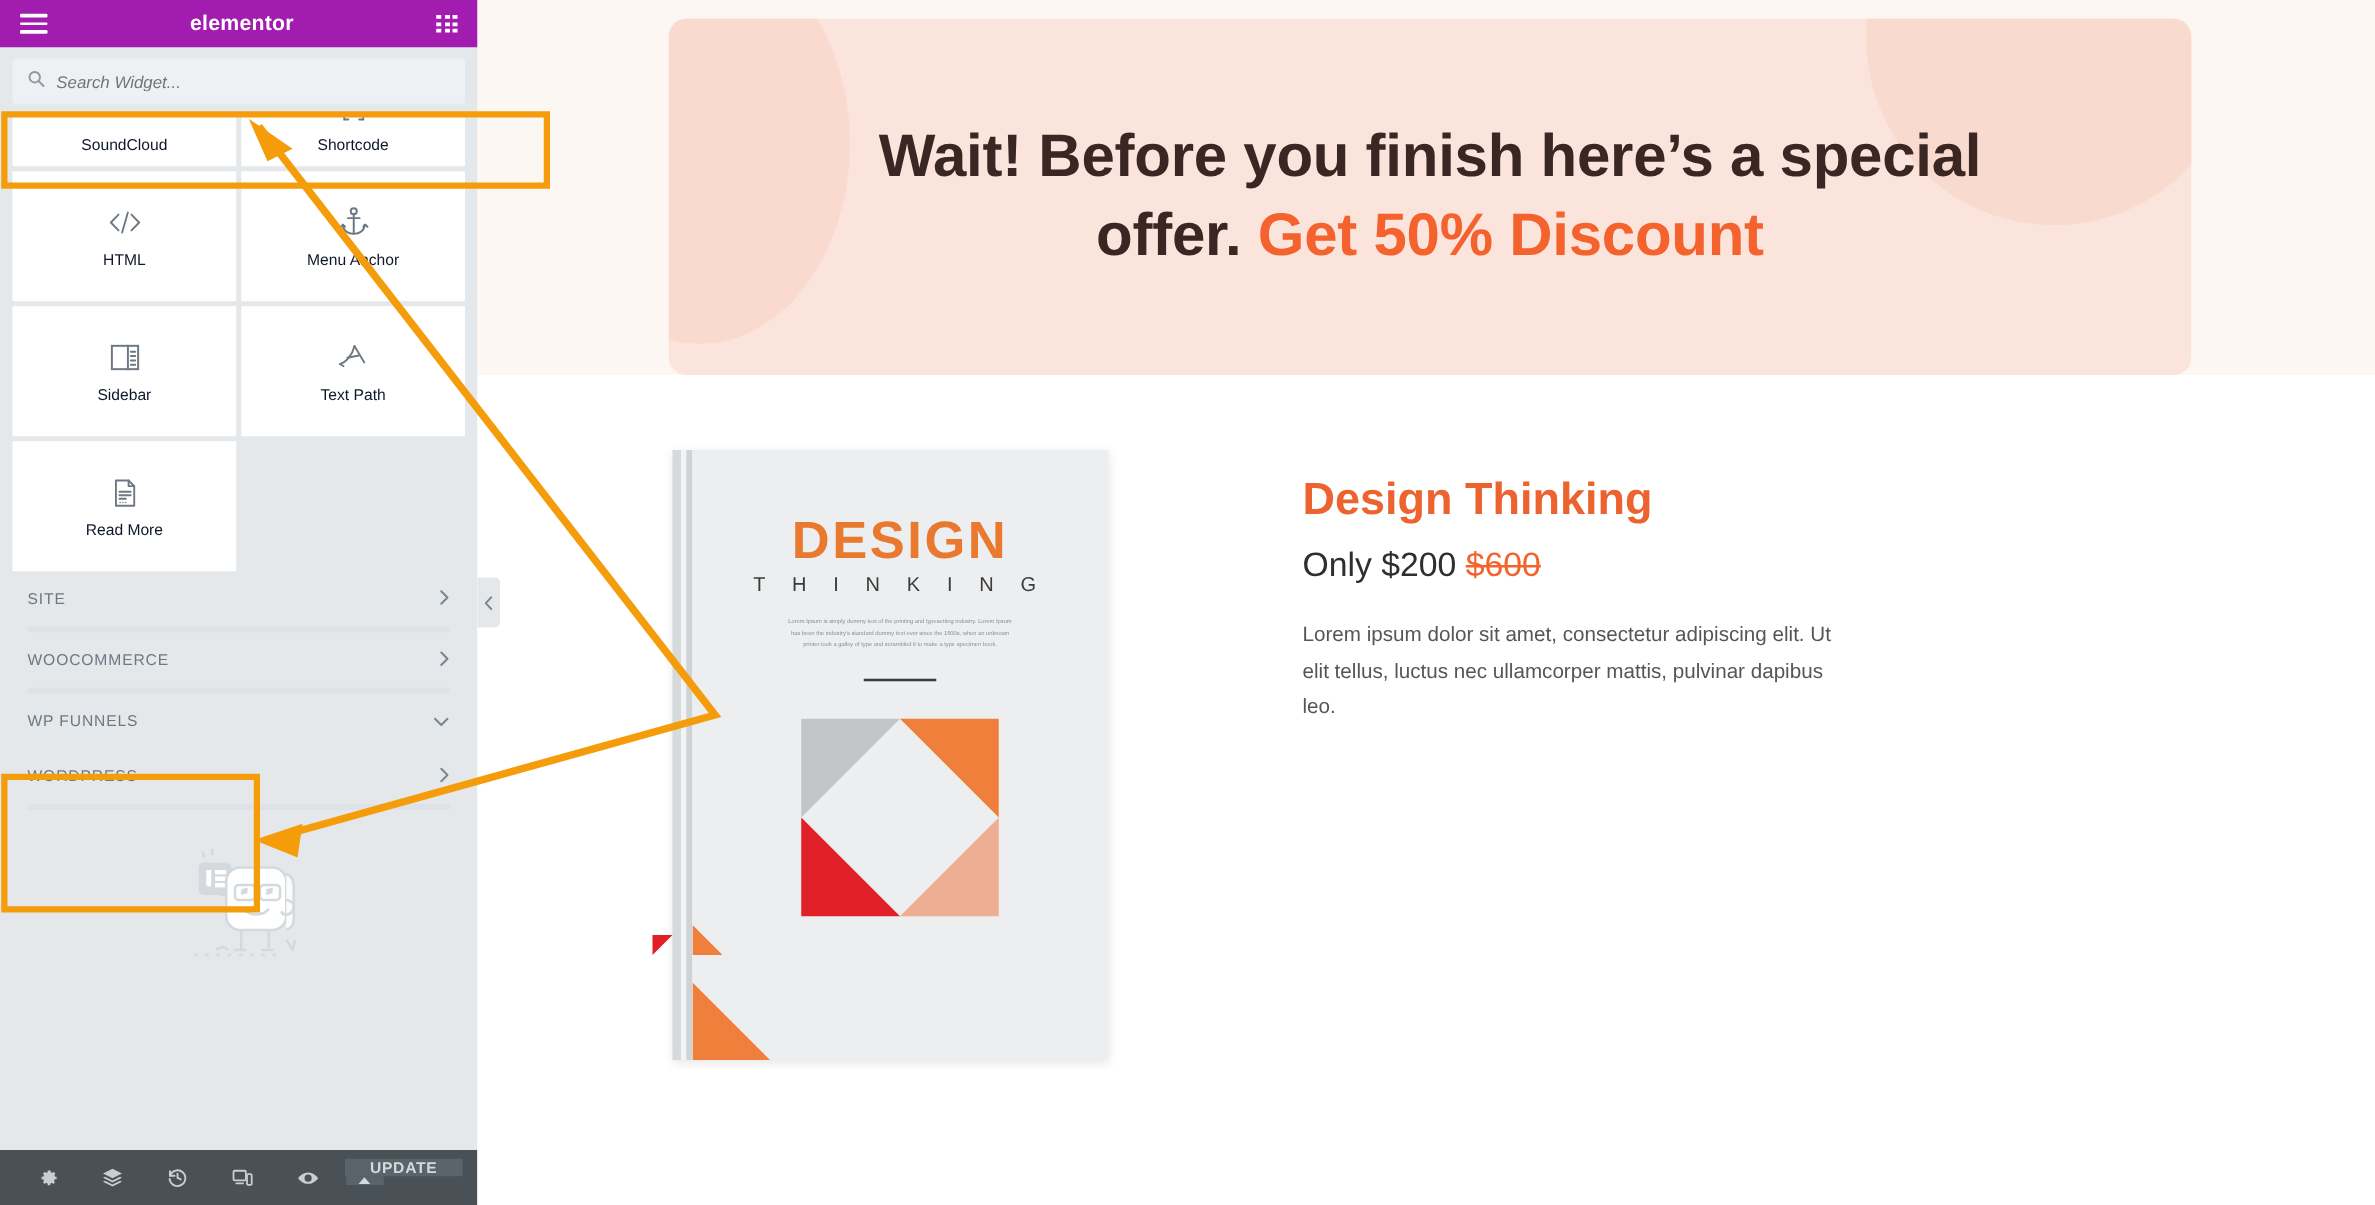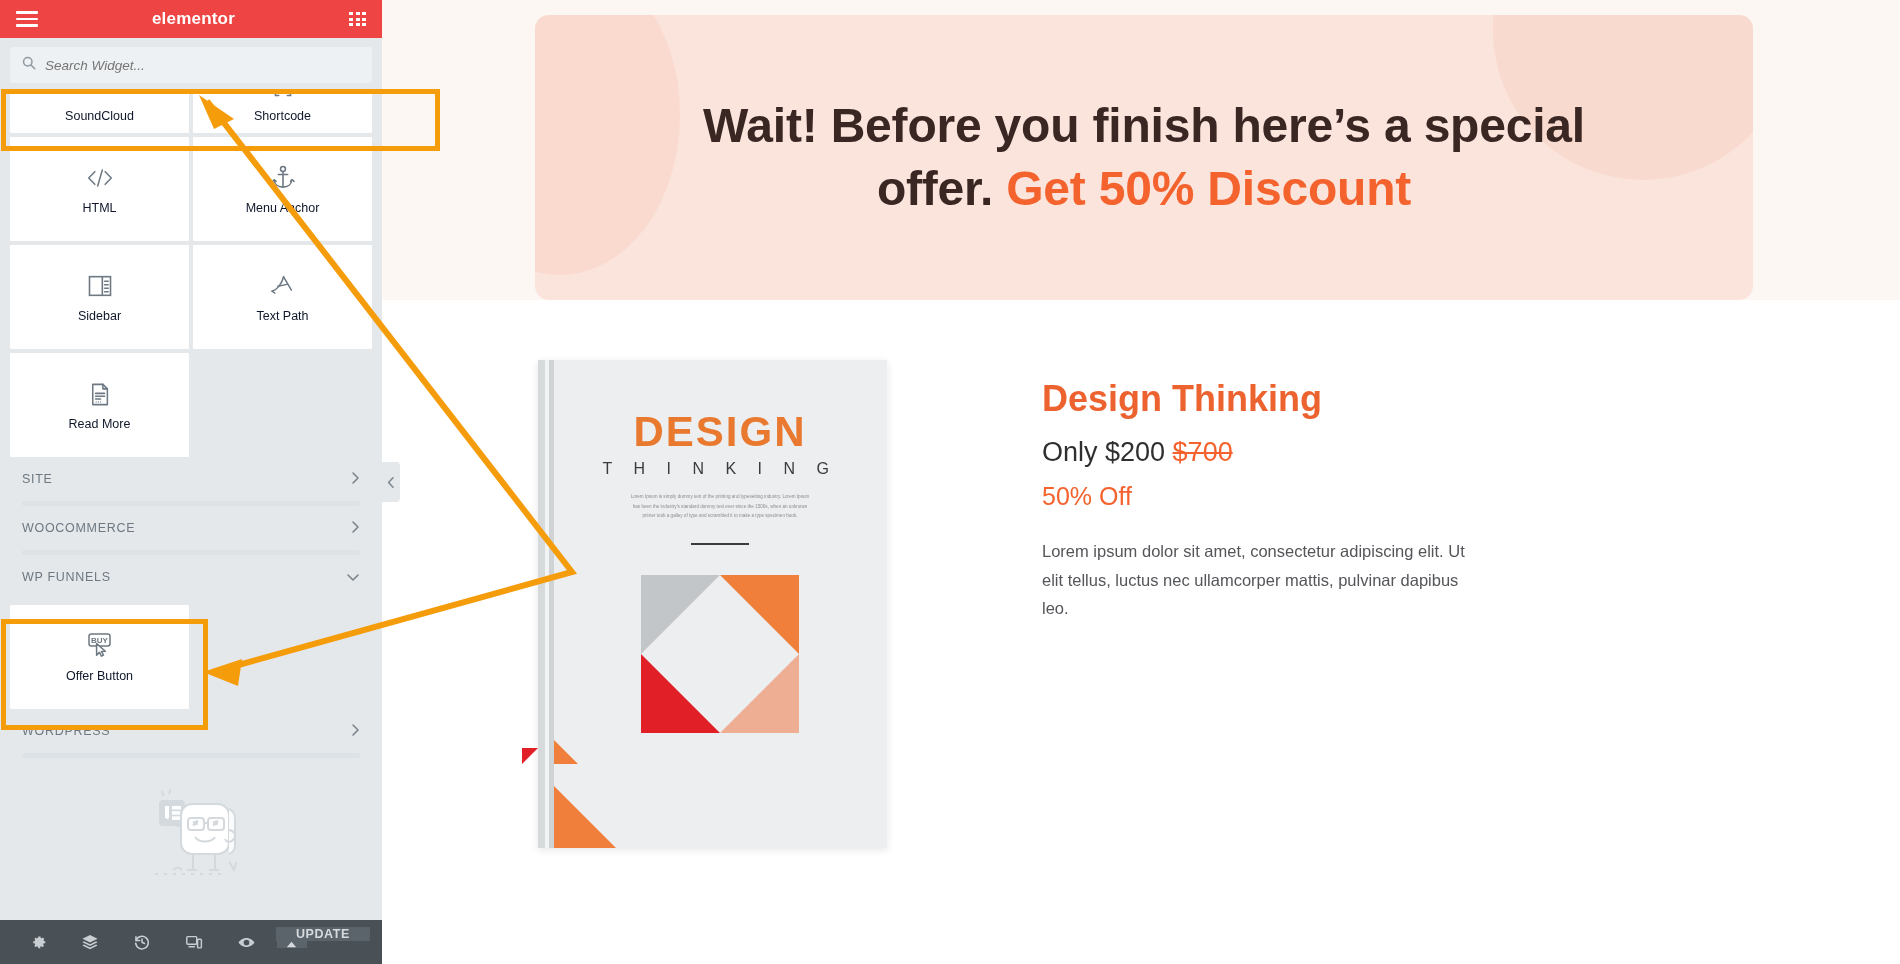--- a/index.html
+++ b/index.html
@@ -12,21 +12,21 @@
   .app { position: relative; width: 1900px; height: 964px; }
 
   
   .sidebar {
     position: absolute; left: 0; top: 0;
     width: 382px; height: 964px;
     background: #e4e8ea;
     display: flex; flex-direction: column;
   }
   .panel-header {
-    height: 38px; background: #ef4444;
+    height: 38px; background: #a21caf;
     display: flex; align-items: center; justify-content: space-between;
     padding: 0 16px; flex: 0 0 38px;
   }
   .brand {
     color: #fff; font-size: 17px; font-weight: bold;
     letter-spacing: .2px;
   }
   .hamburger { width: 22px; display: flex; flex-direction: column; gap: 4px; cursor: pointer; }
   .hamburger i { display: block; height: 2.6px; background: #fff; border-radius: 1px; }
   .grid-icon { display: grid; grid-template-columns: repeat(3,4px); grid-template-rows: repeat(3,3px);
@@ -357,33 +357,20 @@
 
       <div class="cat-row">
         <span class="cname">WP FUNNELS</span>
         <span class="chev">
           <svg width="14" height="9" viewBox="0 0 14 9" fill="none" stroke="#7b858e" stroke-width="1.6" stroke-linecap="round" stroke-linejoin="round">
               <polyline points="2,2 7,7 12,2"></polyline>
             </svg>
         </span>
       </div>
 
-      <div class="wgrid" style="margin-top:6px;">
-        <div class="wtile">
-          <div class="ic">
-            <svg width="32" height="30" viewBox="0 0 32 30" fill="none">
-              <rect x="5" y="3" width="21" height="12" rx="2.2" stroke="#6d7882" stroke-width="1.5"></rect>
-              <text x="15.5" y="12" font-family="Liberation Sans, sans-serif" font-size="8" font-weight="bold" fill="#6d7882" text-anchor="middle">BUY</text>
-              <path d="M12.6 12.6 L12.6 24.2 L15.5 21.2 L17.4 25.2 L19.4 24.2 L17.5 20.4 L21.4 20.2 Z" fill="#ffffff" stroke="#6d7882" stroke-width="1.5" stroke-linejoin="round"></path>
-            </svg>
-          </div>
-          <div class="lbl">Offer Button</div>
-        </div>
-        <div></div>
-      </div>
 
       <div class="cat-row">
         <span class="cname">WORDPRESS</span>
         <span class="chev">
           <svg width="9" height="14" viewBox="0 0 9 14" fill="none" stroke="#7b858e" stroke-width="1.6" stroke-linecap="round" stroke-linejoin="round">
               <polyline points="2,2 7,7 2,12"></polyline>
             </svg>
         </span>
       </div>
       <div class="cat-sep"></div>
@@ -499,22 +486,21 @@
               </div>
               <span class="corner-sm"></span>
               <span class="corner-big"></span>
             </div>
             <span class="corner-red"></span>
           </div>
         </div>
 
         <div class="info-col">
           <div class="p-title">Design Thinking</div>
-          <div class="p-price"><span>Only $200 </span><span class="old">$700</span></div>
-          <div class="p-off">50% Off</div>
+          <div class="p-price"><span>Only $200 </span><span class="old">$600</span></div>
           <div class="p-desc">Lorem ipsum dolor sit amet, consectetur adipiscing elit. Ut elit tellus, luctus nec ullamcorper mattis, pulvinar dapibus leo.</div>
         </div>
 
       </div>
     </div>
   </div>
 
   <div class="anno anno-search"></div>
   <div class="anno anno-offer"></div>
 

